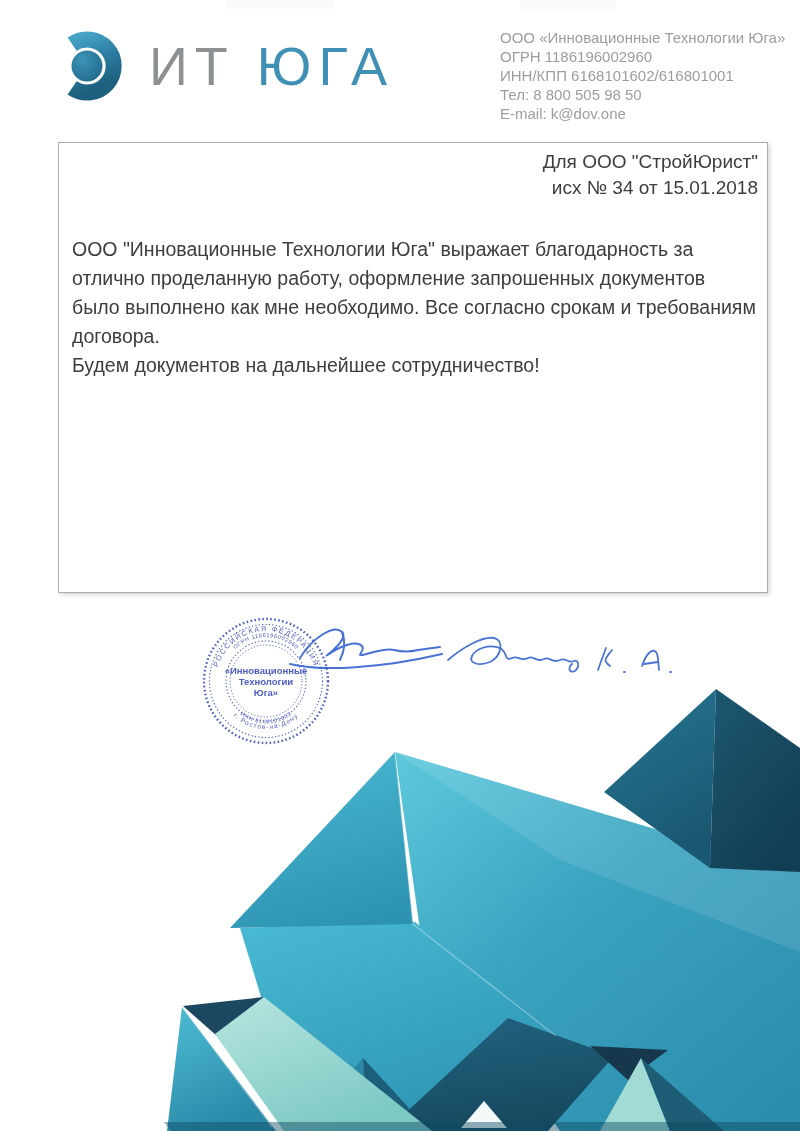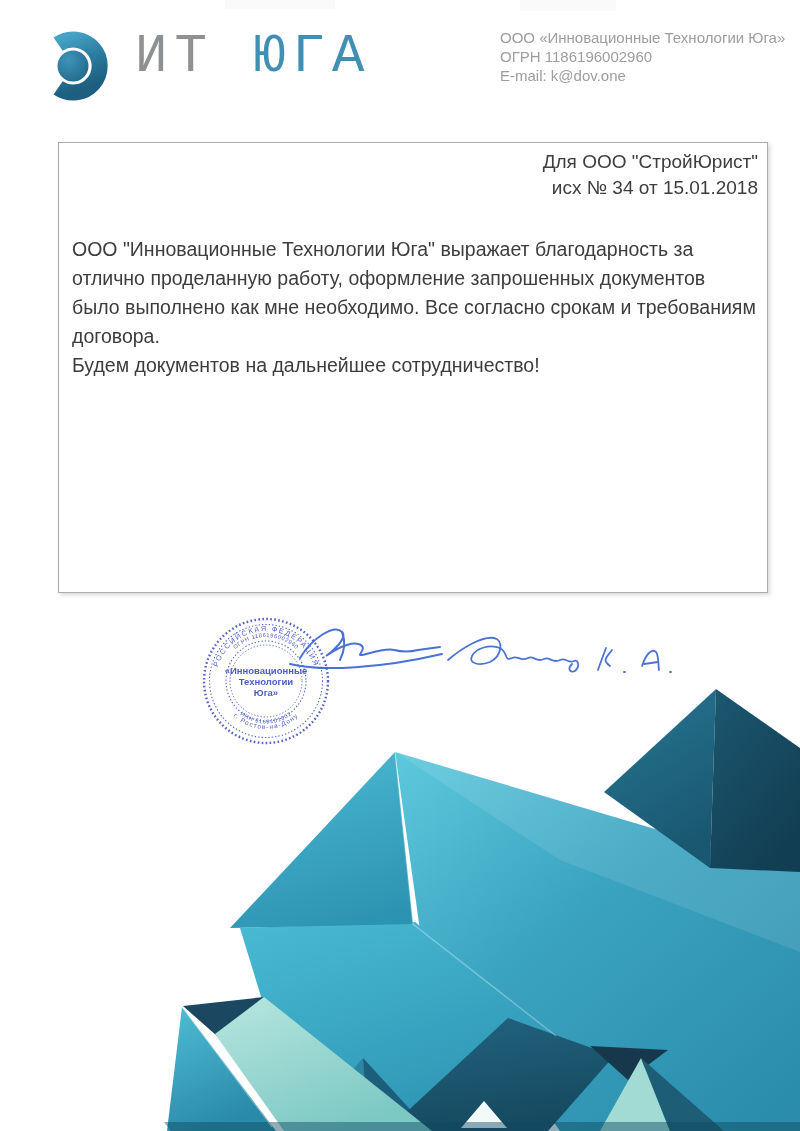--- a/index.html
+++ b/index.html
@@ -6,21 +6,21 @@
   .page{
     position:relative;width:800px;height:1131px;background:#fff;overflow:hidden;
     font-family:"Liberation Sans",sans-serif;
   }
   
   .top-bar{position:absolute;background:#fafafa;}
   .top-bar.b1{left:225px;top:0;width:110px;height:9px;}
   .top-bar.b2{left:520px;top:0;width:96px;height:11px;}
 
   
-  .logo{position:absolute;left:33px;top:26px;display:flex;align-items:flex-start;font-family:Liberation Mono, monospace;}
+  .logo{position:absolute;left:47px;top:26px;display:flex;align-items:center;}
   .logo-mark{width:80px;height:80px;}
   .logo-word{margin-left:22px;font-size:54px;letter-spacing:7px;font-weight:400;white-space:nowrap;}
   .logo-word .it{color:#8e9194;}
   .logo-word .yuga{color:#4090b5;}
 
   .contacts{
     position:absolute;left:500px;top:28px;width:290px;
     color:#9d9d9d;font-size:15px;line-height:19px;
   }
   .contacts div{white-space:nowrap;}
@@ -74,20 +74,22 @@
       <circle cx="40" cy="40" r="15.5" fill="url(#lgDot)"></circle>
     </svg>
     <div class="logo-word">
       <span class="it">ИТ</span><span> </span><span class="yuga">ЮГА</span>
     </div>
   </div>
 
   <div class="contacts">
     <div>ООО «Инновационные Технологии Юга»</div>
     <div>ОГРН 1186196002960</div>
+    <div>ИНН/КПП 6168101602/616801001</div>
+    <div>Тел: 8 800 505 98 50</div>
     <div>E-mail: k@dov.one</div>
   </div>
 
   <div class="letter">
     <div class="letter-head">
       <div>Для ООО "СтройЮрист"</div>
       <div>исх № 34 от 15.01.2018</div>
     </div>
     <div class="letter-body">
       <p>ООО "Инновационные Технологии Юга" выражает благодарность за отлично проделанную работу, оформление запрошенных документов было выполнено как мне необходимо. Все согласно срокам и требованиям договора.</p>

